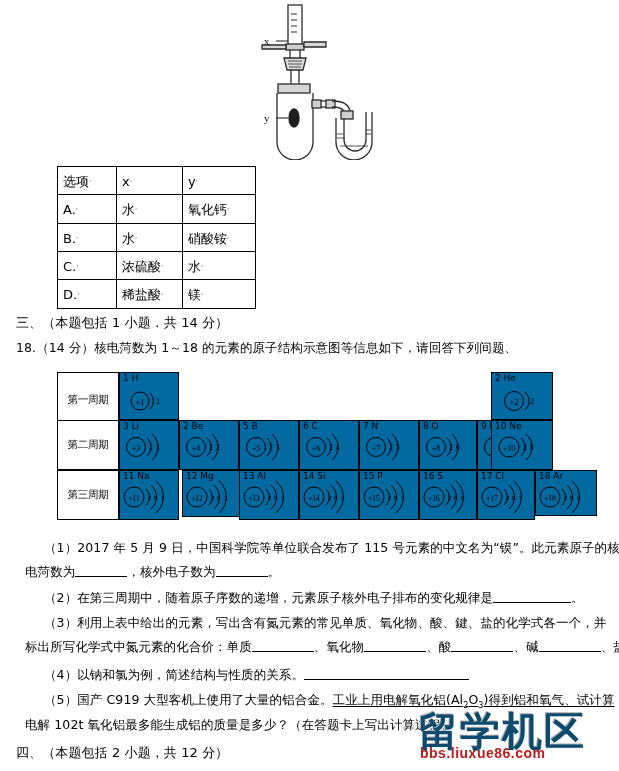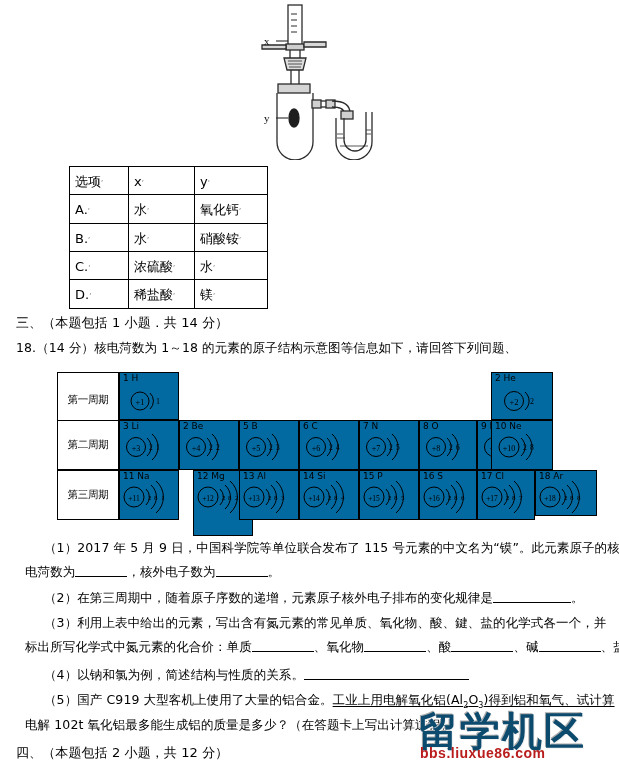--- a/index.html
+++ b/index.html
@@ -24,21 +24,20 @@
     top: 0;
     width: 619px;
     height: 160px;
   }
 
   
   #options-table-wrap {
     position: absolute;
     left: 57px;
     top: 166px;
-    margin-left: 12px;
   }
   table.opt {
     border-collapse: collapse;
   }
   table.opt td {
     border: 1px solid #000;
     height: 25px;
     padding: 0 5px;
     font-size: 13px;
     vertical-align: middle;
@@ -364,21 +363,21 @@
       <text x="14" y="21.5" font-size="7.5" text-anchor="middle" font-family="Liberation Serif, serif">+11</text>
       <path d="M26 10 A 11 11 0 0 1 26 26" fill="none" stroke="#000" stroke-width="1"></path>
       <path d="M31 6 A 16 16 0 0 1 31 30" fill="none" stroke="#000" stroke-width="1"></path>
       <path d="M36 2 A 21 21 0 0 1 36 34" fill="none" stroke="#000" stroke-width="1"></path>
       <text x="28" y="21" font-size="7" font-family="Liberation Serif, serif">2</text>
       <text x="34" y="21" font-size="7" font-family="Liberation Serif, serif">8</text>
       <text x="41" y="21" font-size="7" font-family="Liberation Serif, serif">1</text>
     </svg>
   </div>
 
-  <div class="ptcell" style="left:136px; top:98px; width:60px; height:66px;">
+  <div class="ptcell" style="left:125px; top:98px; width:60px; height:47px;">
     <div class="el-sym">12 Mg</div>
     <svg class="el-svg" width="60" height="42" viewBox="0 0 60 42">
       <circle cx="14" cy="18" r="10" fill="none" stroke="#000" stroke-width="1"></circle>
       <text x="14" y="21.5" font-size="7.5" text-anchor="middle" font-family="Liberation Serif, serif">+12</text>
       <path d="M26 10 A 11 11 0 0 1 26 26" fill="none" stroke="#000" stroke-width="1"></path>
       <path d="M31 6 A 16 16 0 0 1 31 30" fill="none" stroke="#000" stroke-width="1"></path>
       <path d="M36 2 A 21 21 0 0 1 36 34" fill="none" stroke="#000" stroke-width="1"></path>
       <text x="28" y="21" font-size="7" font-family="Liberation Serif, serif">2</text>
       <text x="34" y="21" font-size="7" font-family="Liberation Serif, serif">8</text>
       <text x="41" y="21" font-size="7" font-family="Liberation Serif, serif">2</text>

